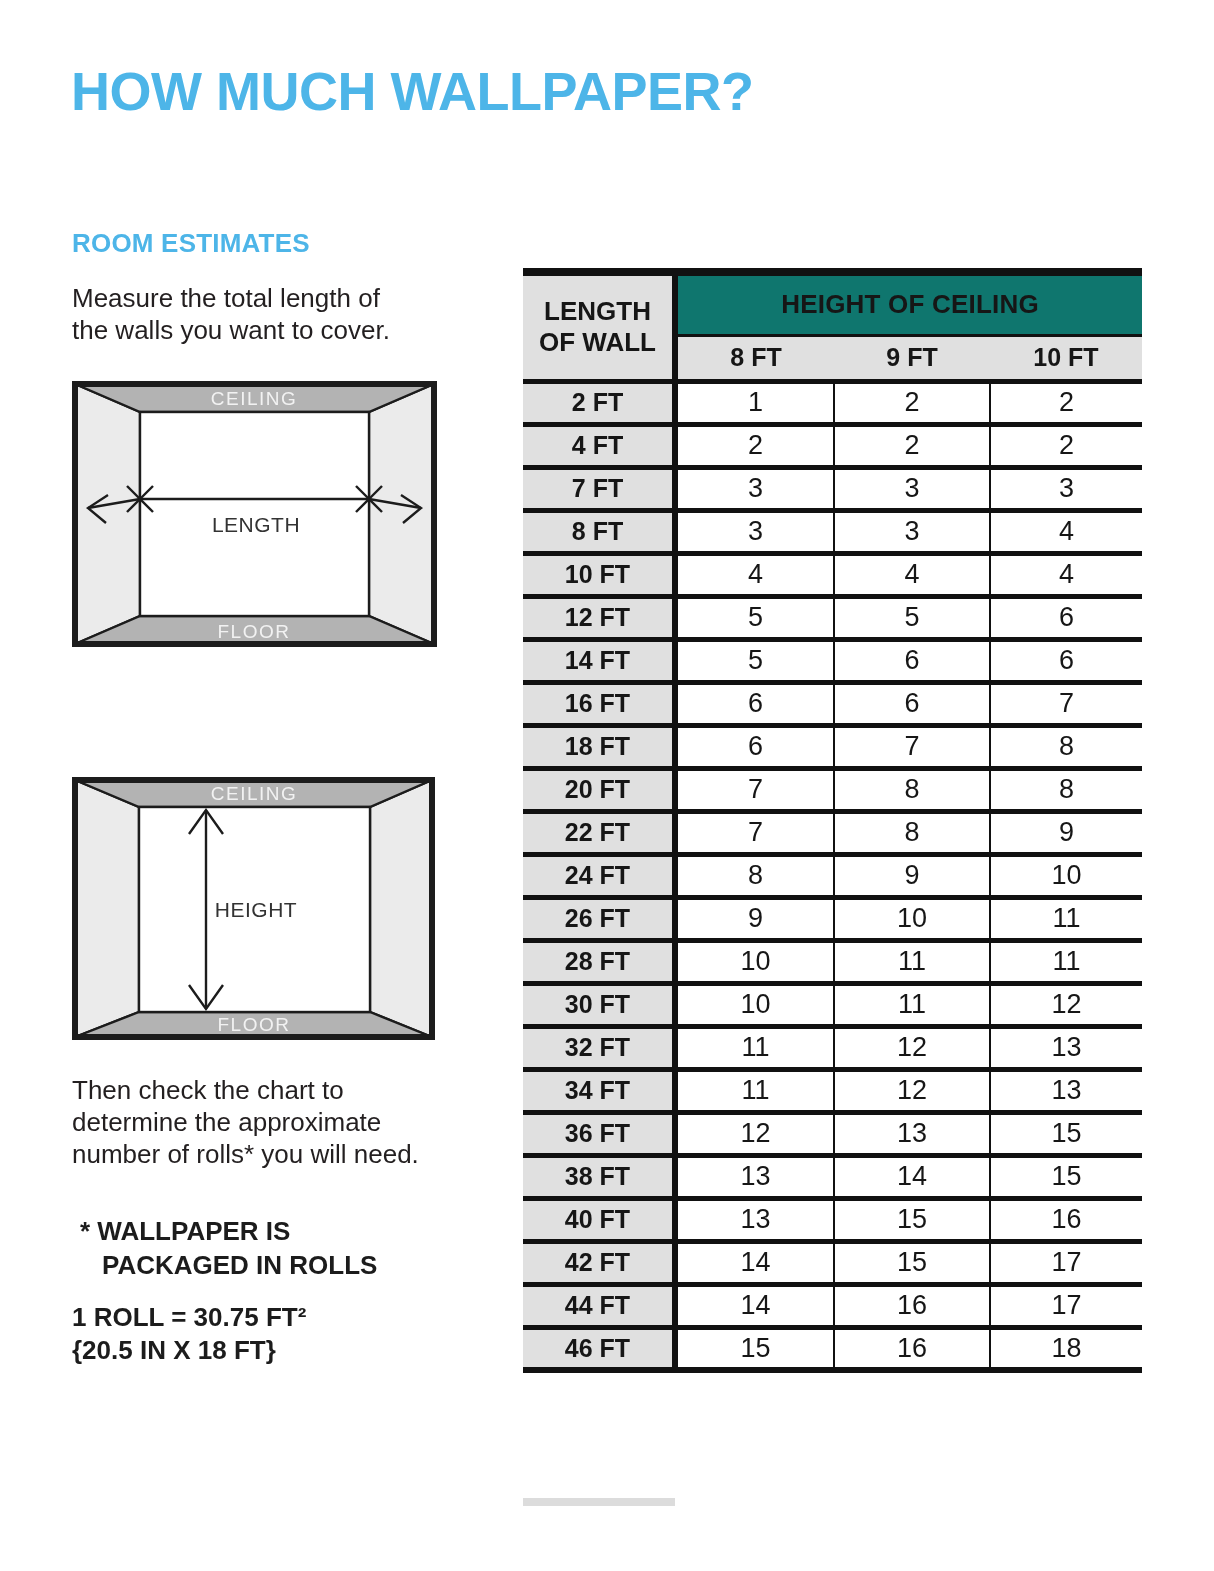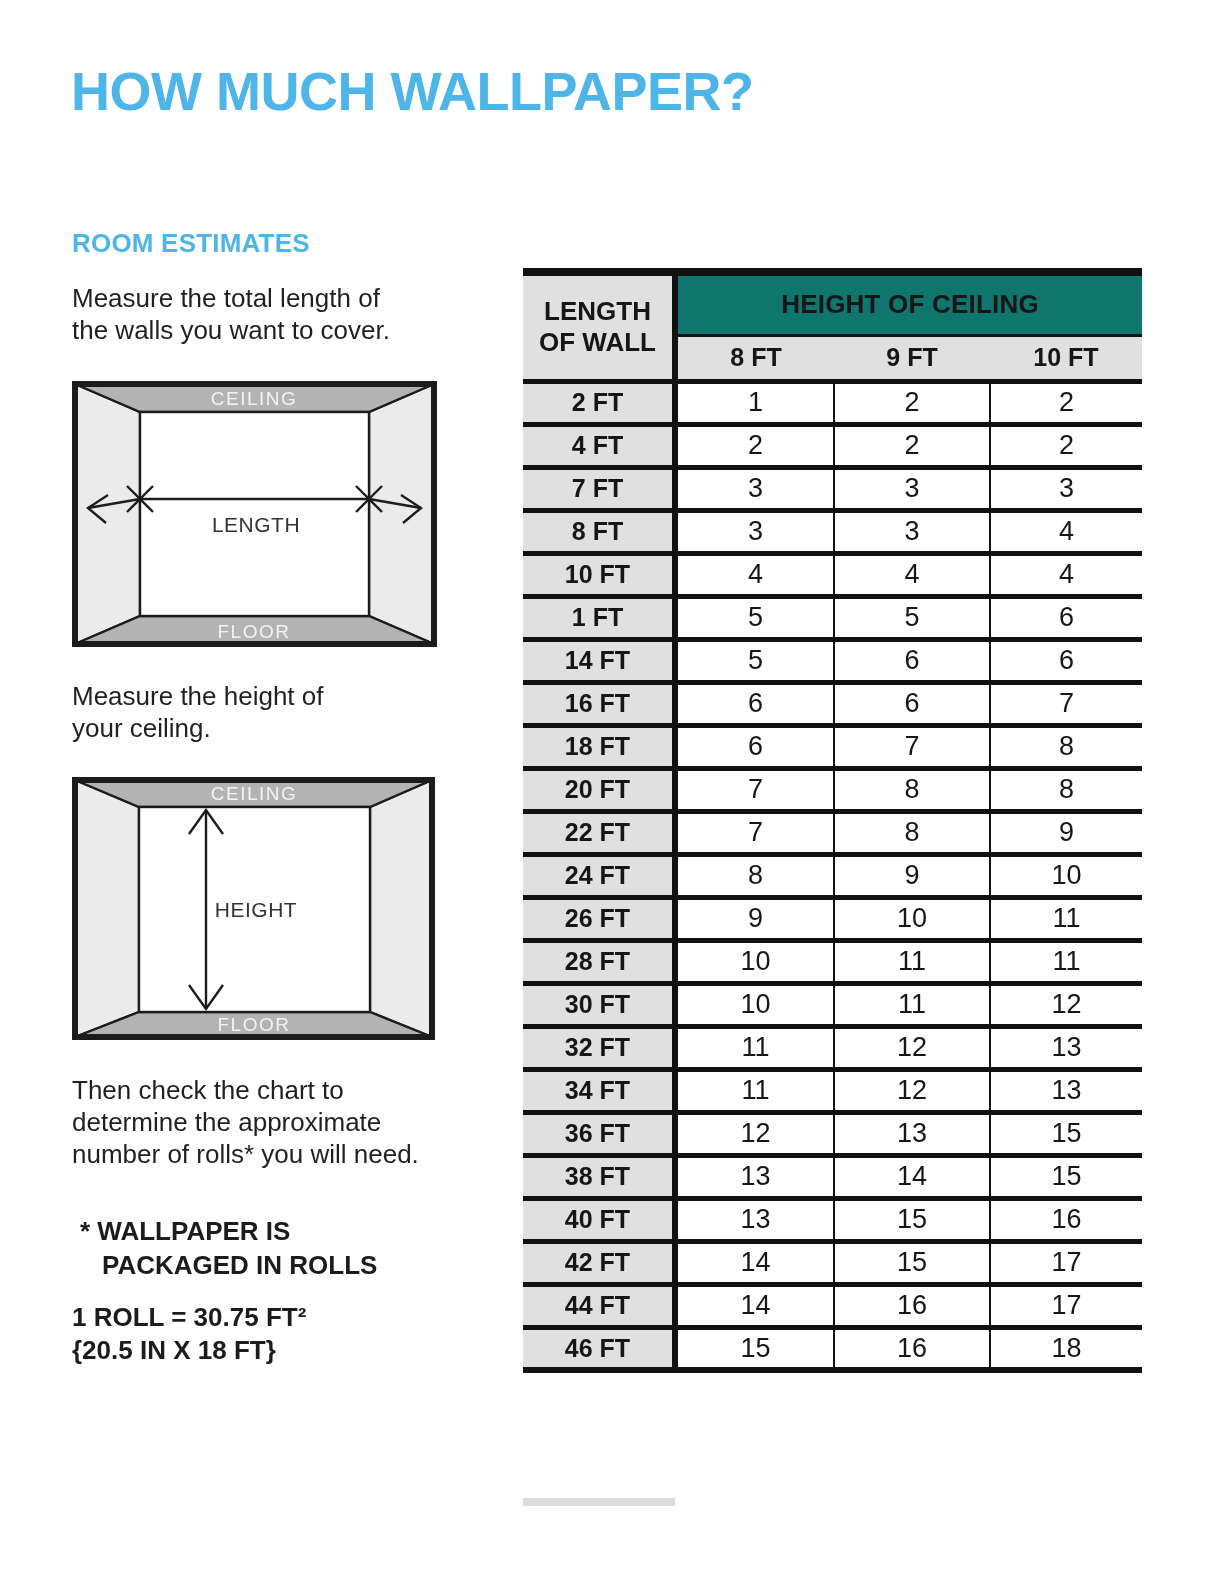--- a/index.html
+++ b/index.html
@@ -94,22 +94,20 @@
       <line x1="55" y1="105" x2="81" y2="131"></line>
       <line x1="55" y1="131" x2="81" y2="105"></line>
       <line x1="284" y1="105" x2="310" y2="131"></line>
       <line x1="284" y1="131" x2="310" y2="105"></line>
       <polyline points="36,114 16,127 34,142"></polyline>
       <polyline points="329,114 349,127 331,142"></polyline>
     </g>
     <text class="diag-dim-label" x="184" y="151" text-anchor="middle">LENGTH</text>
   </svg>
 
-  <div class="body-text" id="step2">Measure the height of
-your ceiling.</div>
 
   <svg class="diagram" id="height-diagram" width="363" height="263" viewBox="0 0 363 263">
     <polygon points="3,3 67,30 67,235 3,260" fill="#EBEBEB" stroke="#1c1c1c" stroke-width="2.4"></polygon>
     <polygon points="360,3 298,30 298,235 360,260" fill="#EBEBEB" stroke="#1c1c1c" stroke-width="2.4"></polygon>
     <polygon points="3,3 360,3 298,30 67,30" fill="#B3B3B3" stroke="#1c1c1c" stroke-width="2.4"></polygon>
     <polygon points="3,260 360,260 298,235 67,235" fill="#B3B3B3" stroke="#1c1c1c" stroke-width="2.4"></polygon>
     <rect x="67" y="30" width="231" height="205" fill="#ffffff" stroke="#1c1c1c" stroke-width="2.4"></rect>
     <rect x="3" y="3" width="357" height="257" fill="none" stroke="#1c1c1c" stroke-width="6"></rect>
     <text class="diag-room-label" x="182" y="23" text-anchor="middle">CEILING</text>
     <text class="diag-room-label" x="182" y="254" text-anchor="middle">FLOOR</text>
@@ -179,21 +177,21 @@
           <td>3</td>
           <td>4</td>
         </tr>
         <tr>
           <th>10 FT</th>
           <td>4</td>
           <td>4</td>
           <td>4</td>
         </tr>
         <tr>
-          <th>1 FT</th>
+          <th>12 FT</th>
           <td>5</td>
           <td>5</td>
           <td>6</td>
         </tr>
         <tr>
           <th>14 FT</th>
           <td>5</td>
           <td>6</td>
           <td>6</td>
         </tr>

